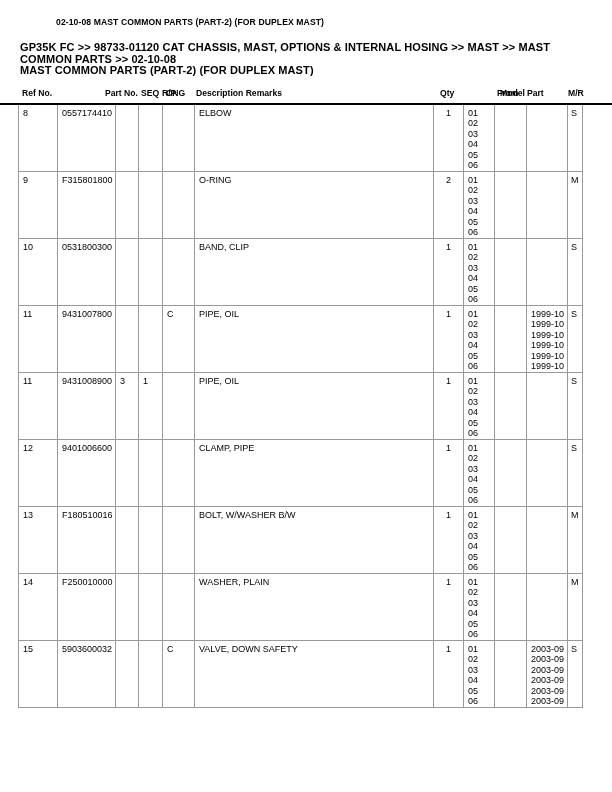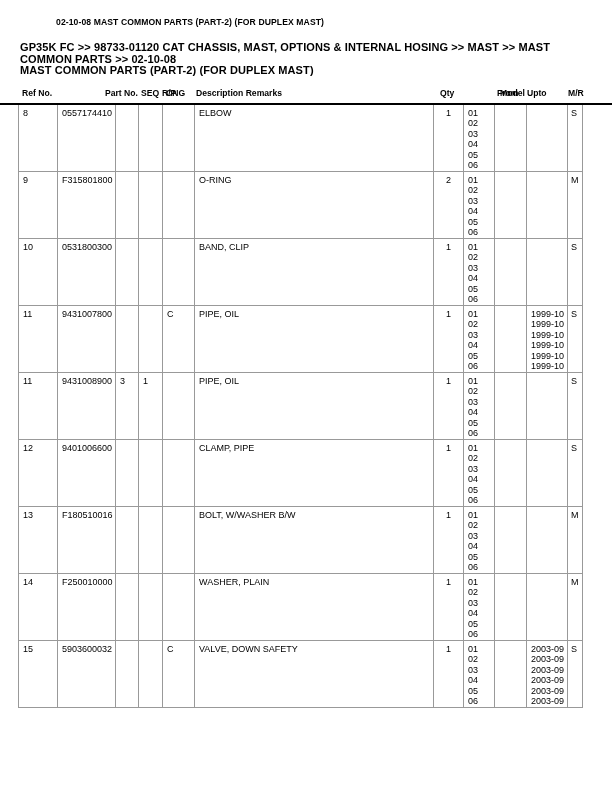--- a/index.html
+++ b/index.html
@@ -98,21 +98,21 @@
 <div class="col-heads">
   <span class="ch-ref">Ref No.</span>
   <span class="ch-part">Part No.</span>
   <span class="ch-rp">R/P</span>
   <span class="ch-seq">SEQ</span>
   <span class="ch-cng">CNG</span>
   <span class="ch-desc">Description Remarks</span>
   <span class="ch-qty">Qty</span>
   <span class="ch-model">Model</span>
   <span class="ch-from">From</span>
-  <span class="ch-upto">Upto</span>
+  <span class="ch-upto">Part</span>
   <span class="ch-mr">M/R</span>
 </div>
 
 <div class="header-rule"></div>
 
 <table class="parts">
   <colgroup>
     <col style="width:39px">
       <col style="width:58px">
       <col style="width:23px">

